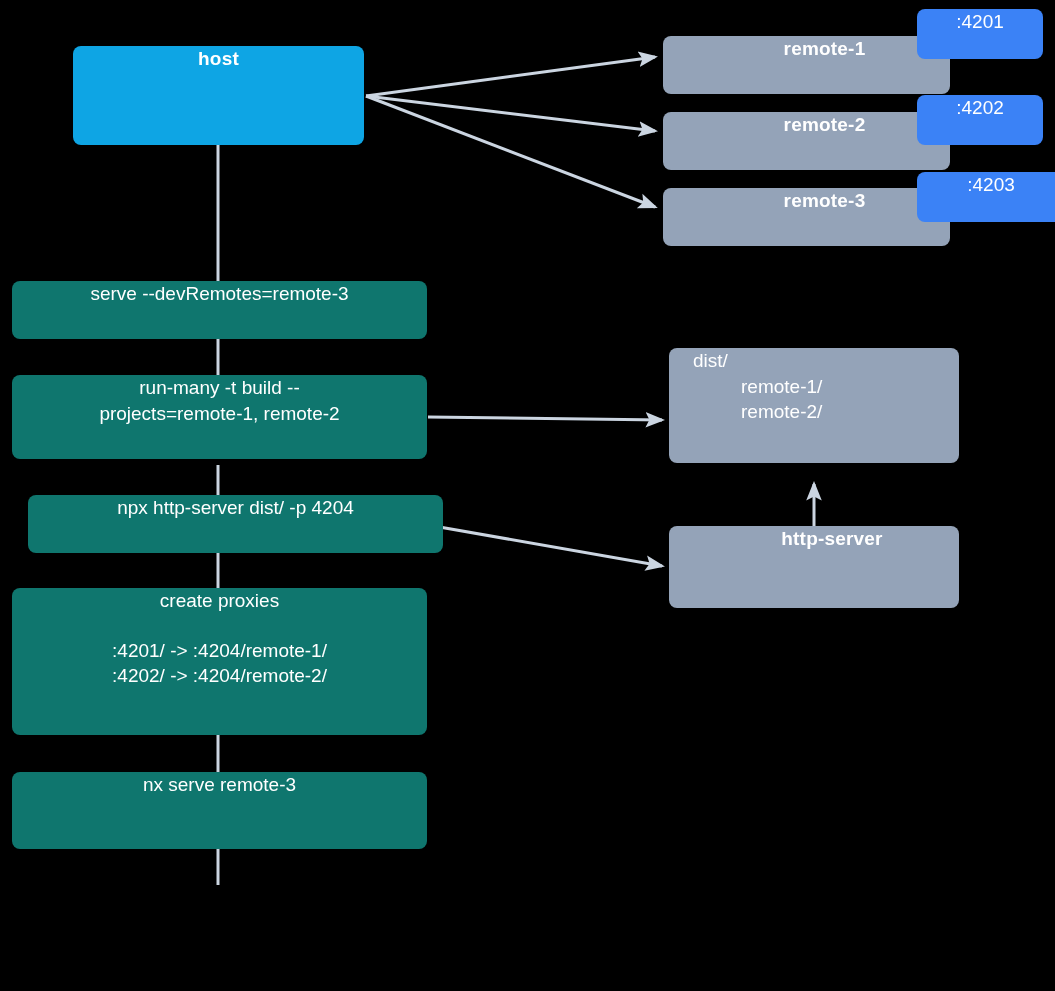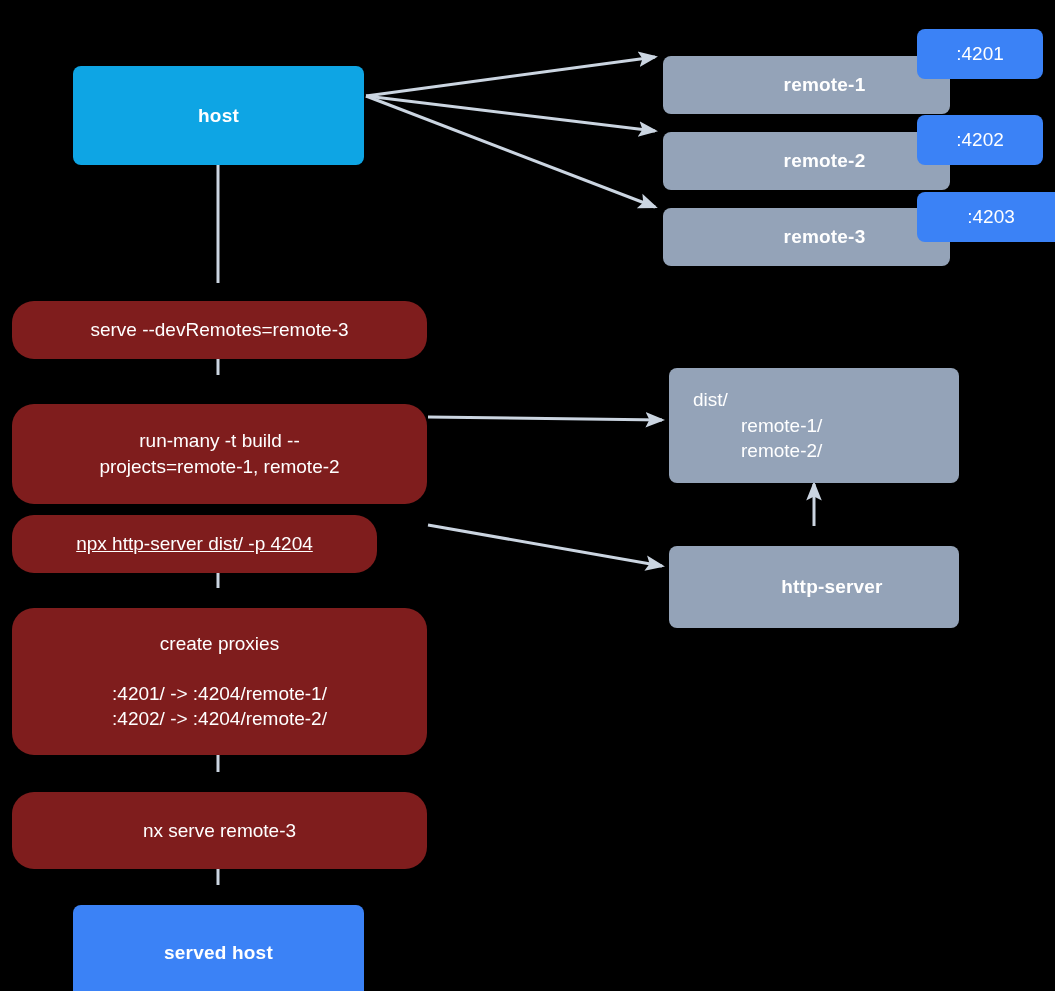--- a/index.html
+++ b/index.html
@@ -18,27 +18,25 @@
     height: 991px;
     background: #000000;
     overflow: hidden;
   }
   .node {
     position: absolute;
     box-sizing: border-box;
     display: flex;
     flex-direction: column;
     align-items: center;
-    justify-content: center;
     text-align: center;
     border-radius: 8px;
     color: #ffffff;
     line-height: 1.35;
     z-index: 3;
-    margin-top: 20px;
   }
   .node-host {
     background: #0EA5E4;
     font-weight: bold;
     font-size: 19px;
     letter-spacing: 0.2px;
   }
   .node-served {
     background: #3B82F6;
     font-weight: bold;
@@ -46,24 +44,23 @@
     letter-spacing: 0.2px;
   }
   .node-remote {
     background: #94A3B8;
     font-weight: bold;
     font-size: 19px;
     letter-spacing: 0.2px;
     padding-left: 36px;
   }
   .node-cmd {
-    background: #7f1d1d;
+    background: #0f766e;
     font-weight: normal;
     font-size: 19px;
-    border-radius: 22px;
   }
   .node-gray-plain {
     background: #94A3B8;
     font-weight: normal;
     font-size: 19px;
   }
   .node-badge {
     background: #3B82F6;
     font-weight: normal;
     font-size: 19px;
@@ -162,43 +159,40 @@
     <span>remote-3</span>
   </div>
   <div class="node node-badge" style="left:917px; top:172px; width:148px; height:50px;">
     <span>:4203</span>
   </div>
 
   <div class="node node-cmd" style="left:12px; top:281px; width:415px; height:58px;">
     <span class="cmd-title">serve --devRemotes=remote-3</span>
   </div>
 
-  <div class="node node-cmd" style="left:12px; top:384px; width:415px; height:100px;">
+  <div class="node node-cmd" style="left:12px; top:375px; width:415px; height:84px;">
     <span class="cmd-title">run-many -t build --</span>
     <span class="cmd-title">projects=remote-1, remote-2</span>
   </div>
 
-  <div class="node node-cmd" style="left:12px; top:495px; width:365px; height:58px;text-decoration:underline;">
+  <div class="node node-cmd" style="left:28px; top:495px; width:415px; height:58px;">
     <span class="cmd-title">npx http-server dist/ -p 4204</span>
   </div>
 
   <div class="node node-cmd" style="left:12px; top:588px; width:415px; height:147px;">
     <span class="cmd-title">create proxies</span>
     <span class="cmd-spacer"></span>
     <span class="cmd-title">:4201/ -&gt; :4204/remote-1/</span>
     <span class="cmd-title">:4202/ -&gt; :4204/remote-2/</span>
   </div>
 
   <div class="node node-cmd" style="left:12px; top:772px; width:415px; height:77px;">
     <span class="cmd-title">nx serve remote-3</span>
   </div>
 
-  <div class="node node-served" style="left:73px; top:885px; width:291px; height:96px;">
-    <span>served host</span>
-  </div>
 
   <div class="node node-gray-plain dist-body" style="left:669px; top:348px; width:290px; height:115px;">
     <span>dist/</span>
     <span class="dist-line-indent">remote-1/</span>
     <span class="dist-line-indent">remote-2/</span>
   </div>
 
   <div class="node node-remote" style="left:669px; top:526px; width:290px; height:82px;">
     <span>http-server</span>
   </div>

